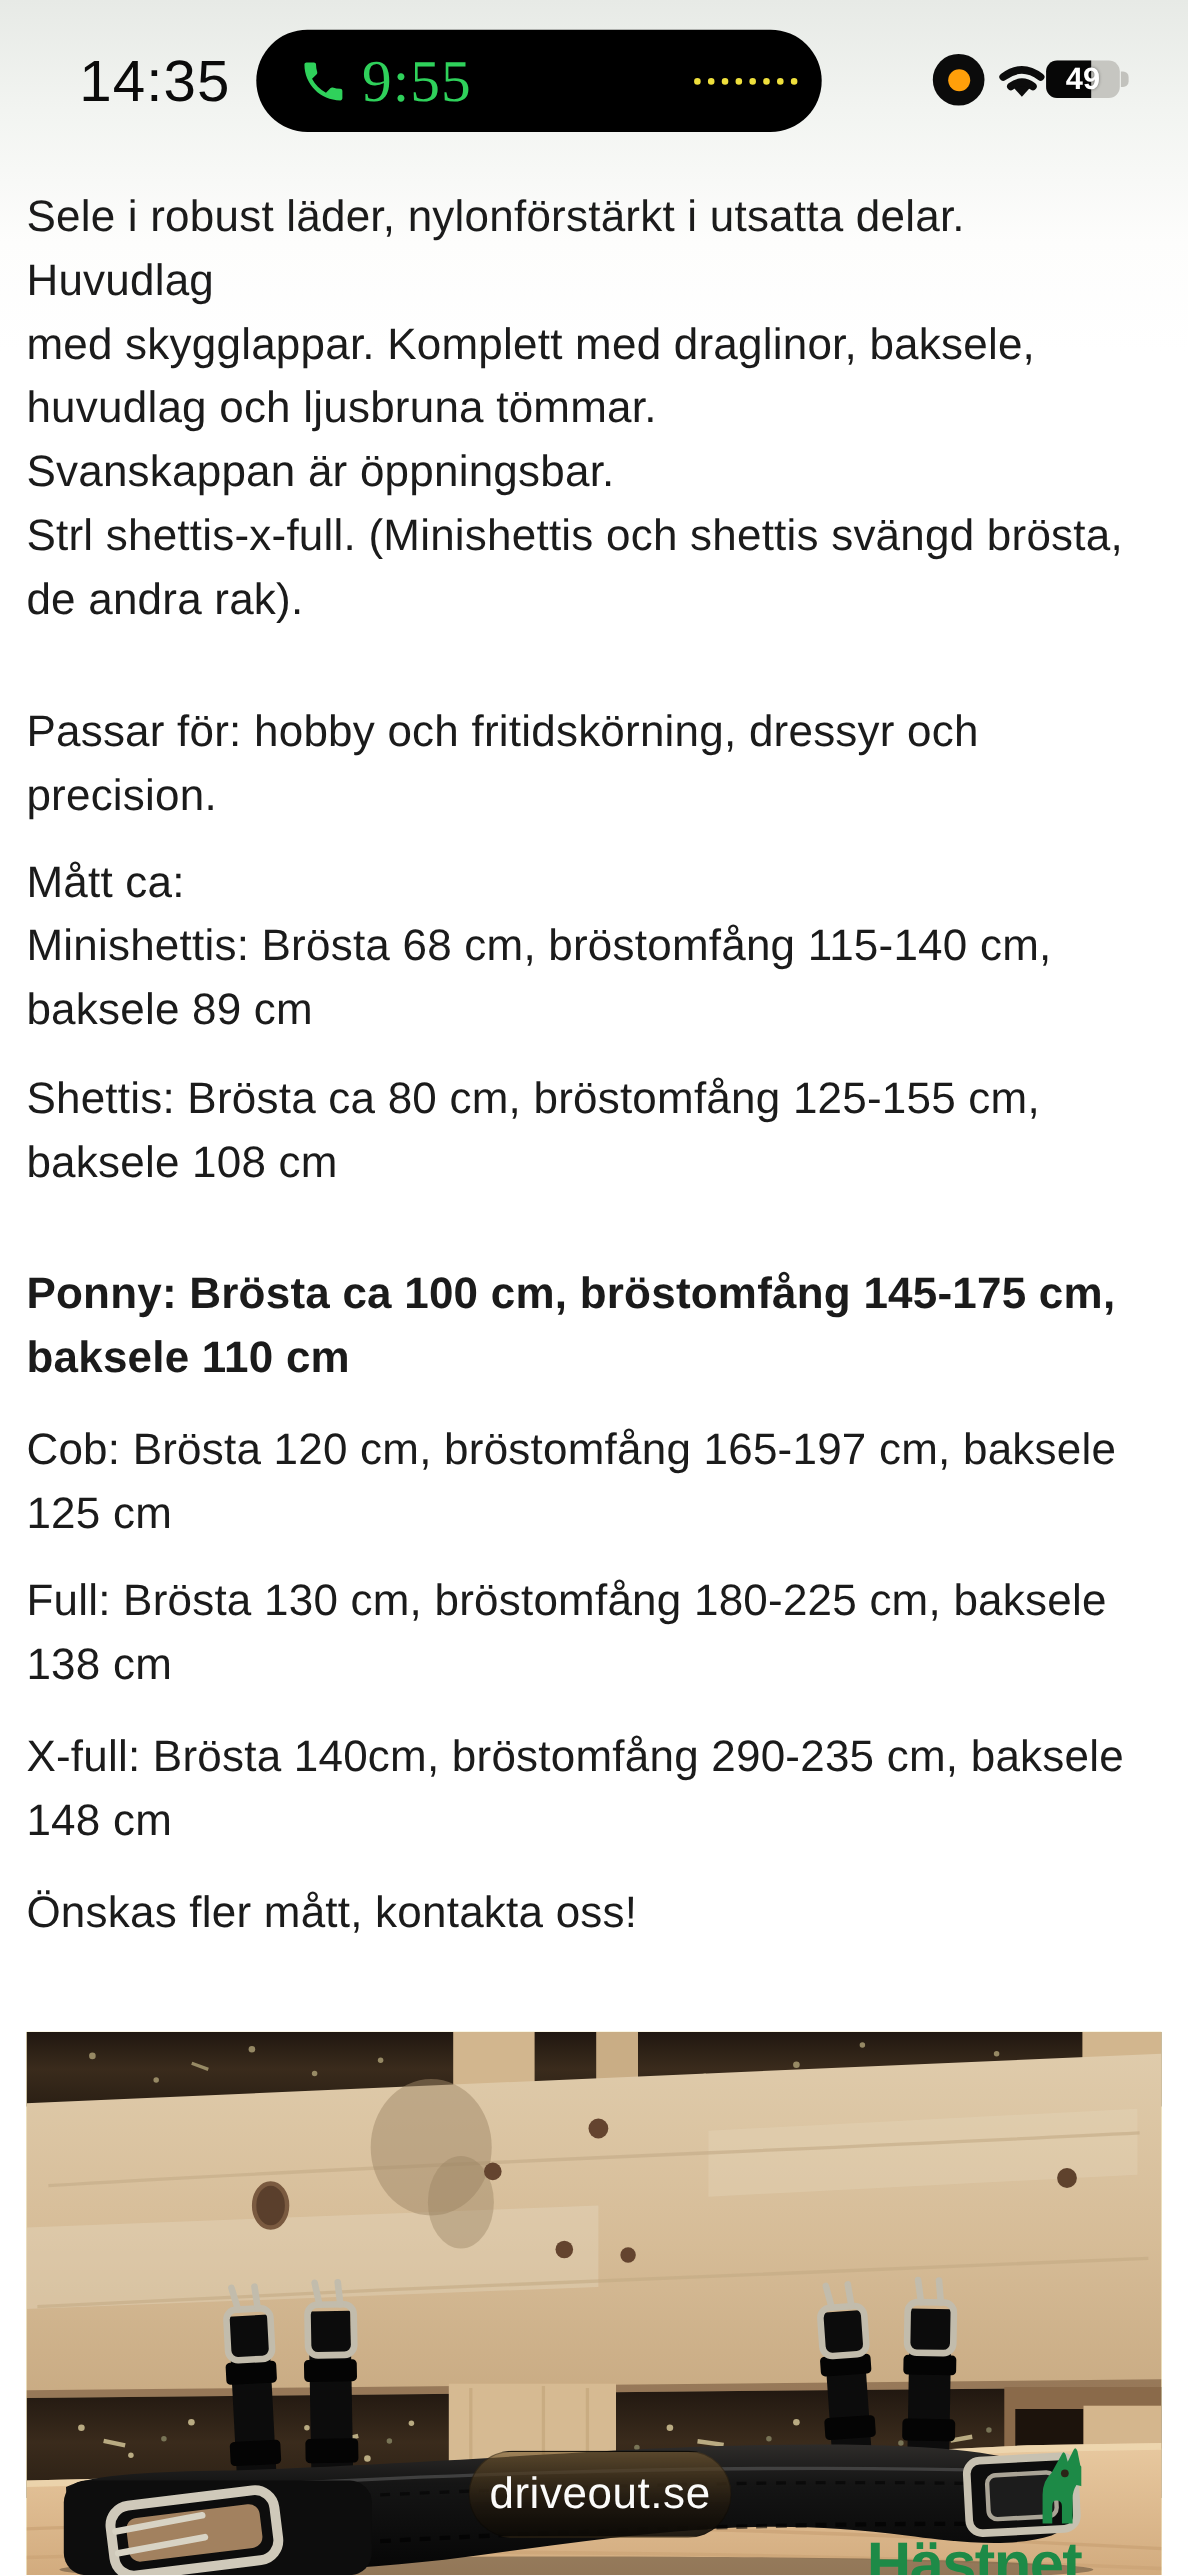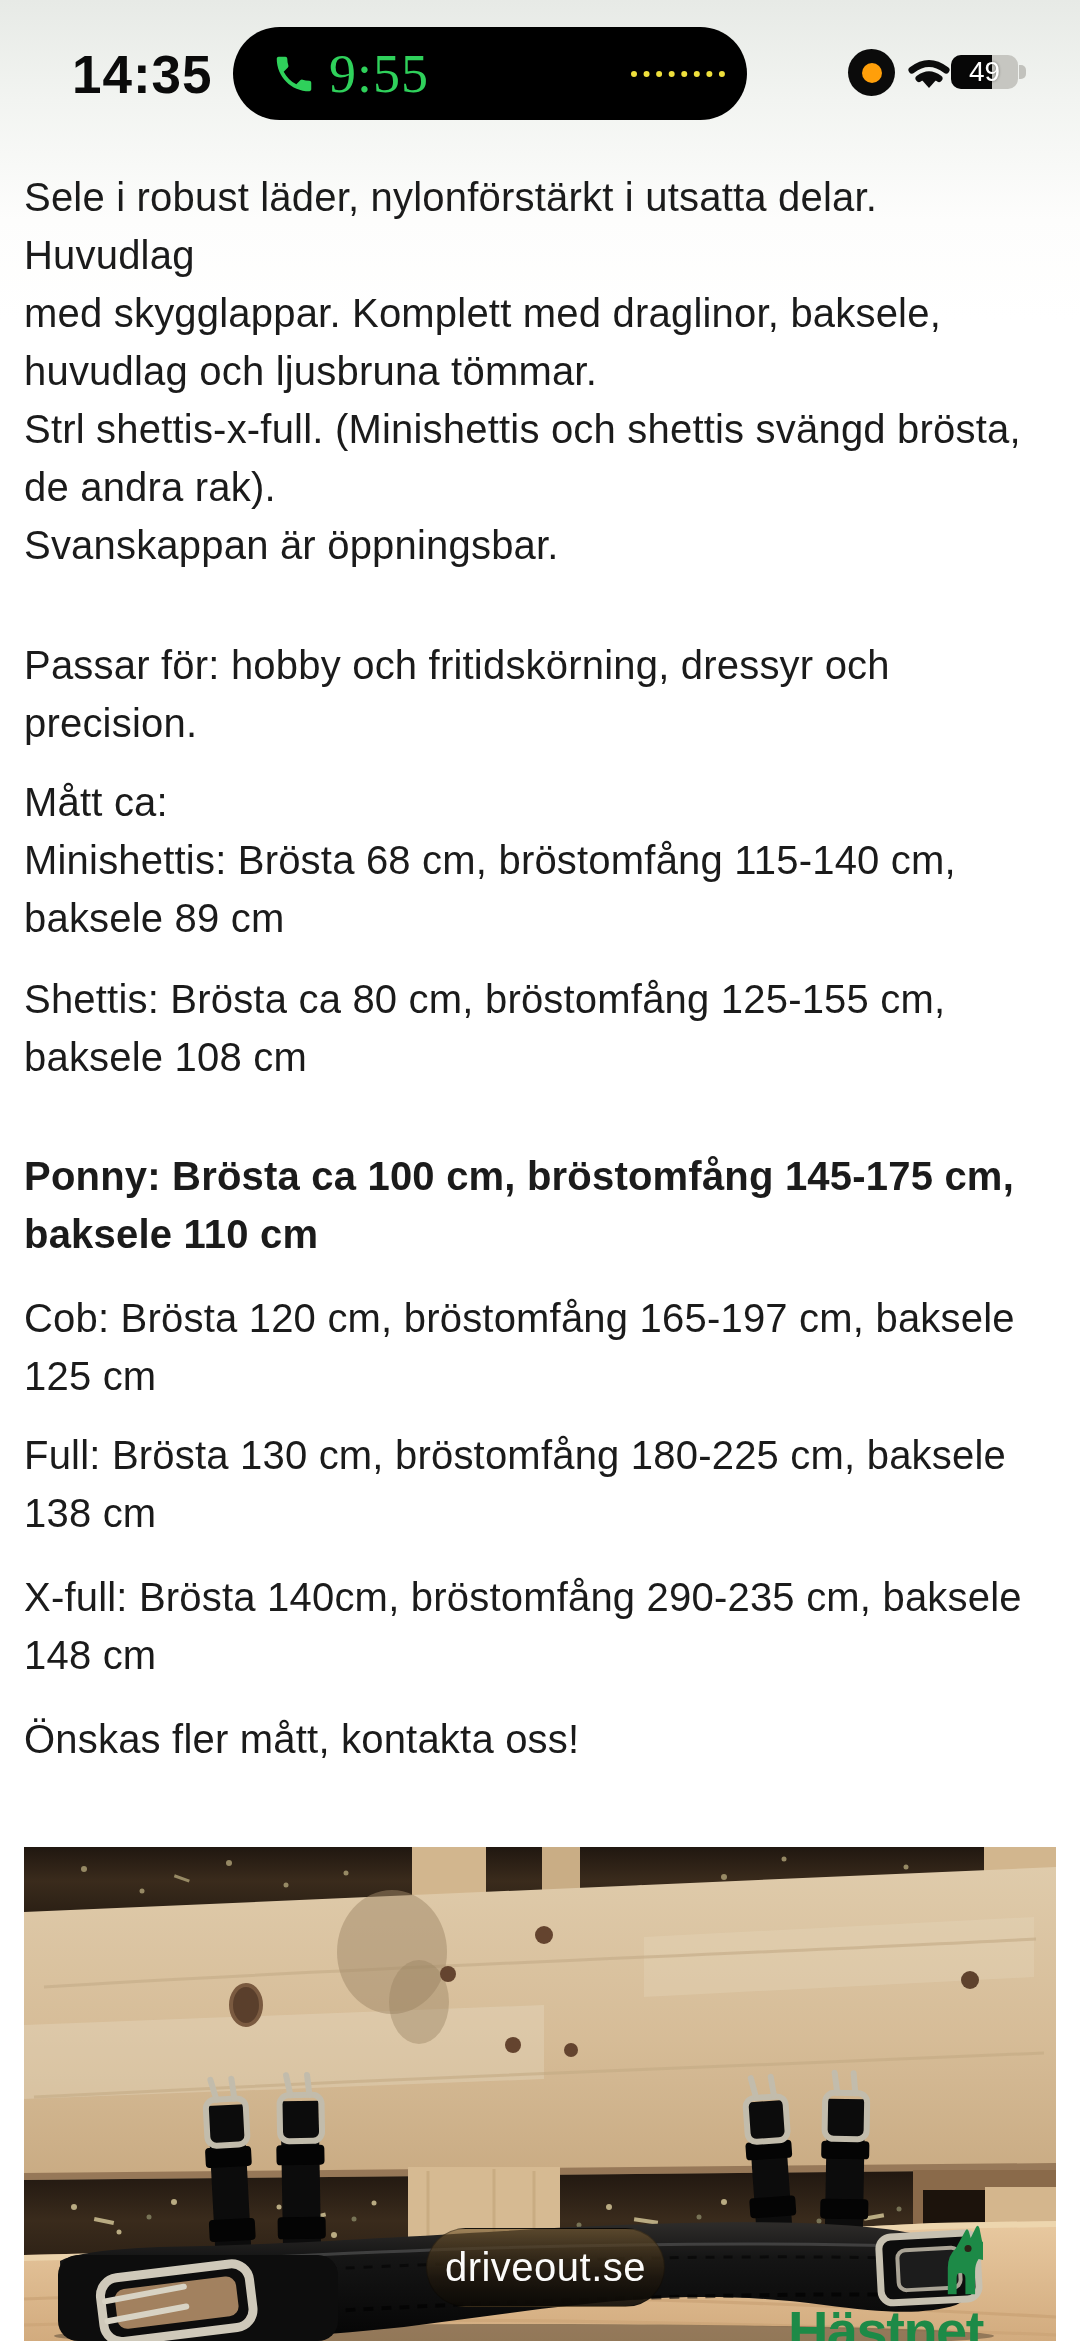--- a/index.html
+++ b/index.html
@@ -3,31 +3,31 @@
 <meta charset="utf-8">
 <style>
   html,body{margin:0;padding:0;}
   body{
     width:1080px;height:2341px;position:relative;overflow:hidden;
     background:linear-gradient(180deg,#e7eae6 0px,#f2f4f1 100px,#fdfdfc 220px,#ffffff 320px);
     font-family:"Liberation Sans","DejaVu Sans",sans-serif;
   }
   
   .status-bar{position:absolute;left:0;top:0;width:1080px;height:140px;}
-  .time{position:absolute;left:72px;top:44px;font-size:53px;font-weight:700;color:#0b0b0b;letter-spacing:1px;}
+  .time{position:absolute;left:72px;top:44px;font-size:53px;font-weight:400;color:#0b0b0b;letter-spacing:1px;}
   .island{position:absolute;left:233px;top:27px;width:514px;height:93px;background:#000;border-radius:47px;display:flex;align-items:center;font-family:Liberation Serif, serif;}
   .phone-icon{margin-left:38px;width:46px;height:46px;flex:0 0 auto;}
   .call-duration{margin-left:12px;font-size:54px;font-weight:500;color:#2fd15b;letter-spacing:1px;}
   .waveform{margin-left:auto;margin-right:22px;width:94px;height:0;border-top:6px dotted #eedf3c;}
   .mic-indicator{position:absolute;left:848px;top:49px;width:47px;height:47px;border-radius:50%;background:#0b0b0b;display:flex;align-items:center;justify-content:center;}
   .mic-dot{width:20px;height:20px;border-radius:50%;background:#ff9f0a;}
   .wifi-icon{position:absolute;left:899px;top:50px;}
   .battery{position:absolute;left:951px;top:55px;width:67px;height:34px;border-radius:10px;background:#c6c6c1;}
   .battery-fill{position:absolute;left:0;top:0;bottom:0;width:41px;background:#070707;border-radius:10px 0 0 10px;}
-  .battery-num{position:absolute;inset:0;display:flex;align-items:center;justify-content:center;color:#fff;font-weight:400;font-size:28px;text-shadow:0 0 3px rgba(0,0,0,.45);}
+  .battery-num{position:absolute;inset:0;display:flex;align-items:center;justify-content:center;color:#fff;font-weight:700;font-size:28px;text-shadow:0 0 3px rgba(0,0,0,.45);}
   .battery-nub{position:absolute;right:-8px;top:10px;width:7px;height:14px;border-radius:0 5px 5px 0;background:#c2c2bd;}
   
   .content{position:absolute;left:24px;top:140px;width:1032px;padding-top:28px;}
   .content p{margin:0;font-size:40px;line-height:58px;color:#1b1b1b;white-space:pre-line;letter-spacing:.2px;}
   .mt62{margin-top:62px!important;} .mt61{margin-top:61px!important;font-weight:bold;}
   .mt26{margin-top:26px!important;} .mt23{margin-top:23px!important;} .mt21{margin-top:21px!important;}
   
   .photo{position:absolute;left:24px;top:1847px;width:1032px;height:494px;overflow:hidden;background:#fef9c3;}
   .photo svg{display:block;}
   .watermark{position:absolute;left:402px;top:381px;width:237px;height:77px;border-radius:42px;
@@ -65,23 +65,23 @@
     <div class="battery-fill"></div>
     <div class="battery-num">49</div>
     <div class="battery-nub"></div>
   </div>
 </div>
 
 <div class="content">
   <p>Sele i robust läder, nylonförstärkt i utsatta delar. Huvudlag
 med skygglappar. Komplett med draglinor, baksele,
 huvudlag och ljusbruna tömmar.</p>
+  <p>Svanskappan är öppningsbar.</p>
   <p>Strl shettis-x-full. (Minishettis och shettis svängd brösta,
 de andra rak).</p>
-  <p>Svanskappan är öppningsbar.</p>
   <p class="mt62">Passar för: hobby och fritidskörning, dressyr och
 precision.</p>
   <p class="mt21">Mått ca:</p>
   <p>Minishettis: Brösta 68 cm, bröstomfång 115-140 cm,
 baksele 89 cm</p>
   <p class="mt23">Shettis: Brösta ca 80 cm, bröstomfång 125-155 cm,
 baksele 108 cm</p>
   <p class="mt61">Ponny: Brösta ca 100 cm, bröstomfång 145-175 cm,
 baksele 110 cm</p>
   <p class="mt26">Cob: Brösta 120 cm, bröstomfång 165-197 cm, baksele

